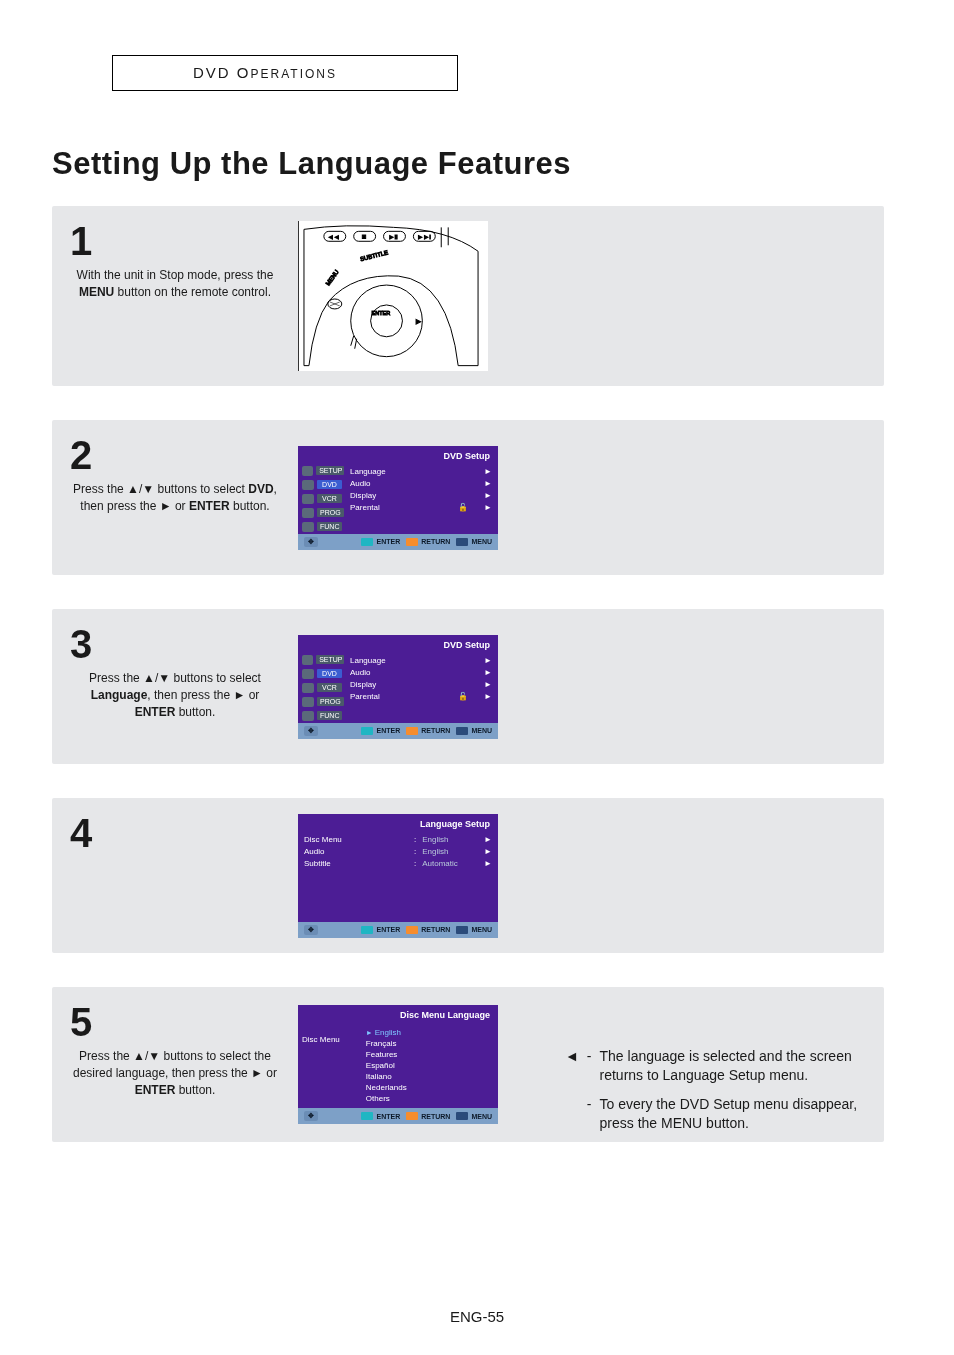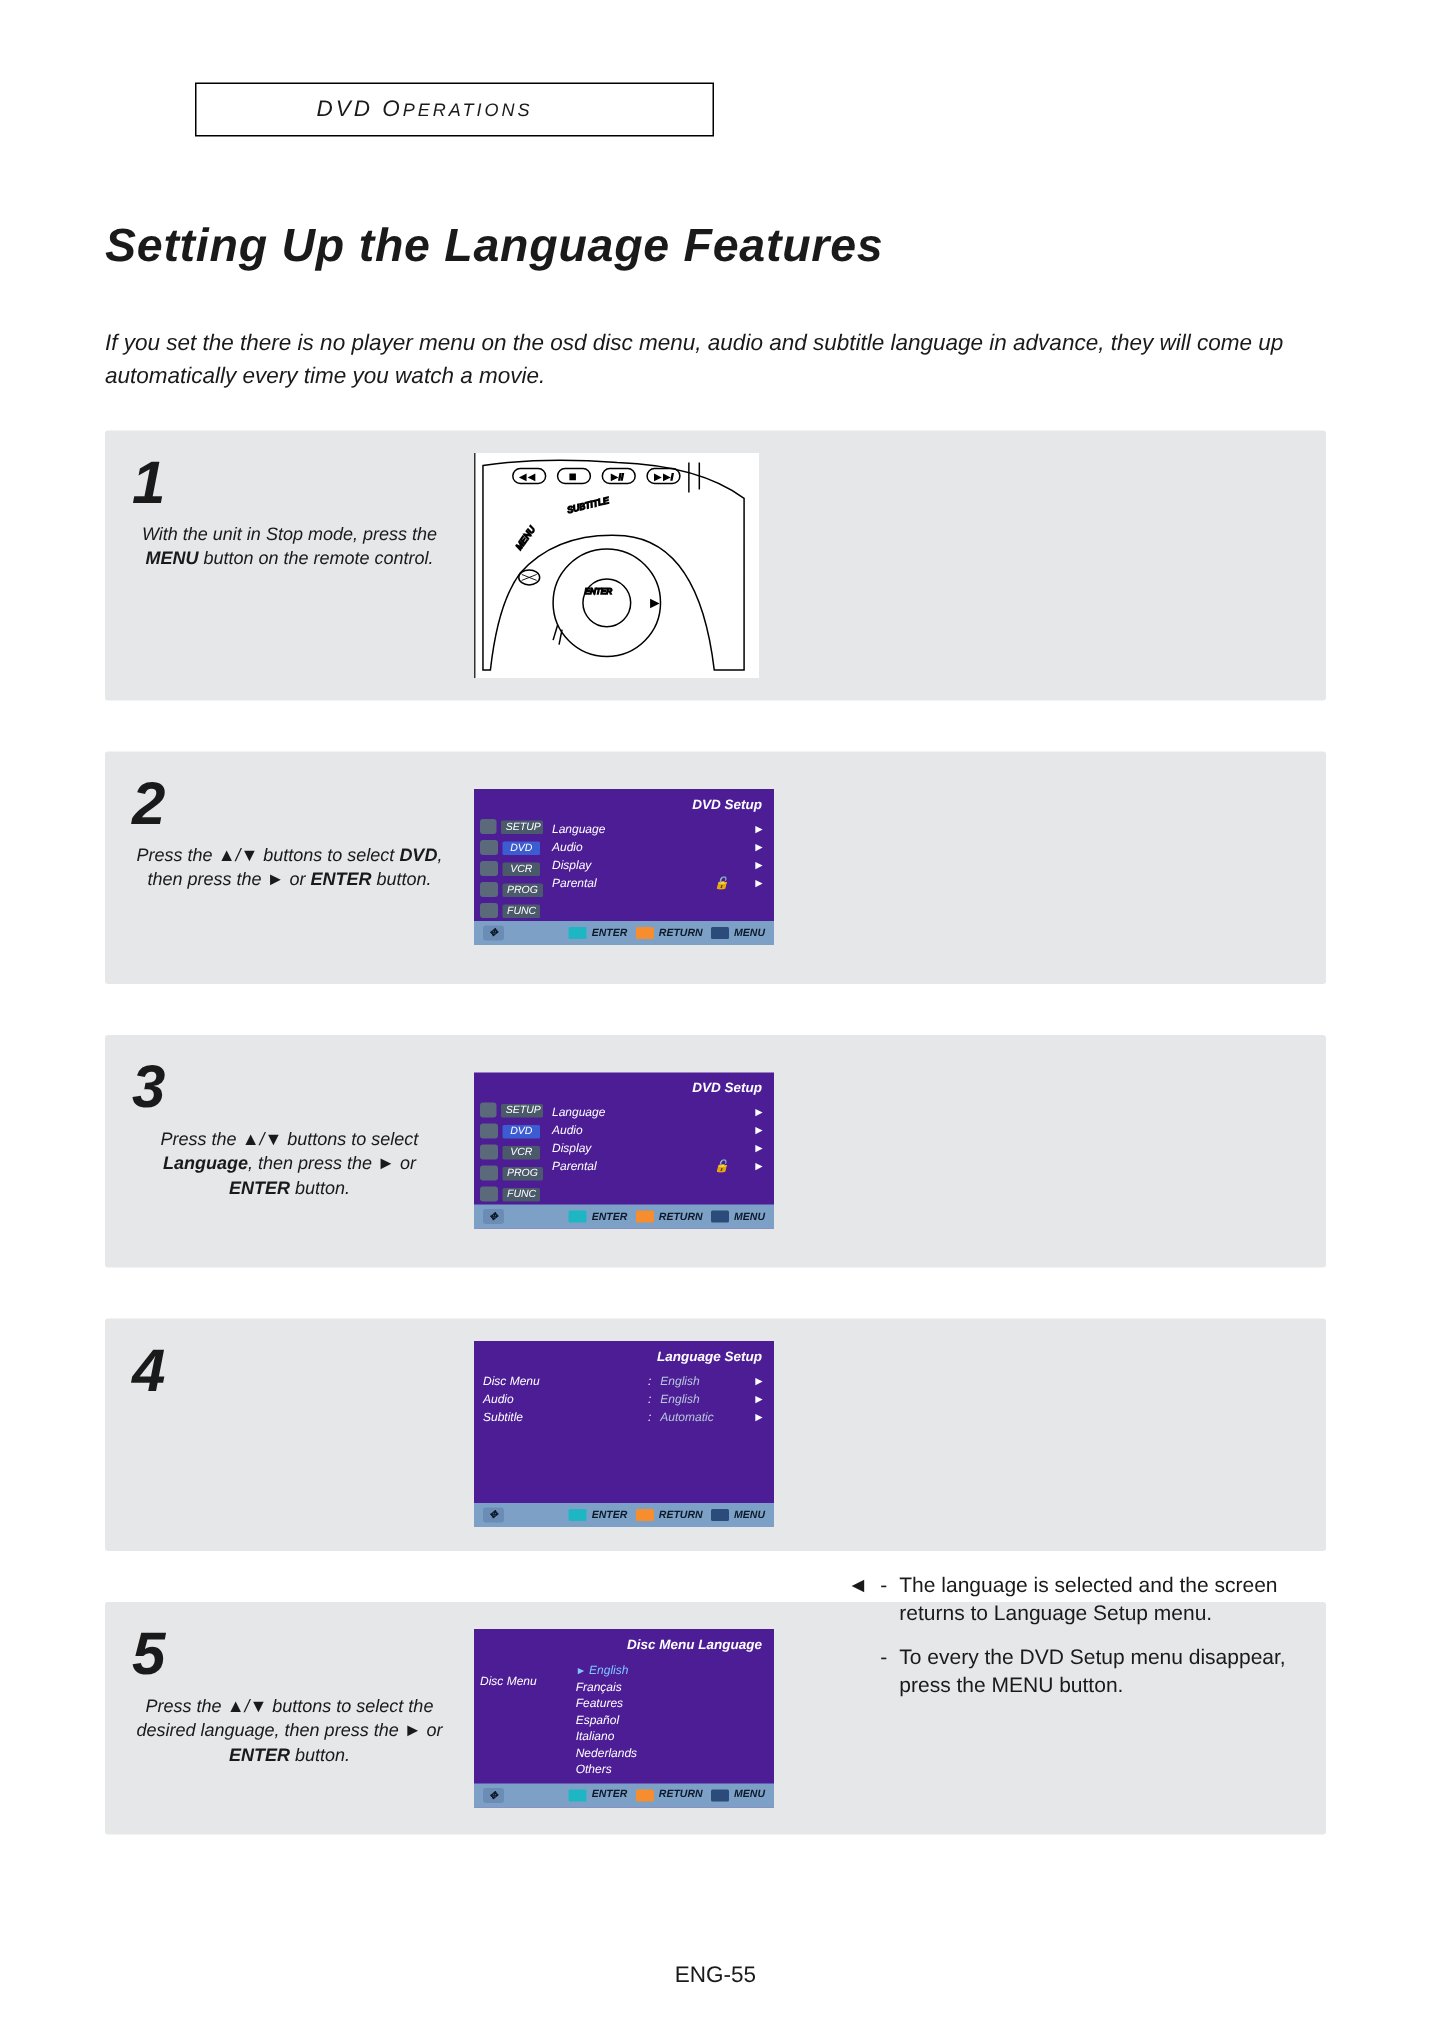--- a/index.html
+++ b/index.html
@@ -4,37 +4,37 @@
 <style>
   * { box-sizing: border-box; margin: 0; padding: 0; }
   body {
     width: 954px;
     height: 1355px;
     font-family: Arial, Helvetica, sans-serif;
     color: #1a1a1a;
     background: #fff;
     position: relative;
   }
-  .page-inner { padding: 55px 70px 40px 70px; font-style: italic; }
+  .page-inner { padding: 55px 70px 40px 52px; }
   .header-box {
     border: 1px solid #000;
     display: inline-block;
     padding: 8px 120px 8px 80px;
     margin-left: 60px;
     margin-bottom: 55px;
   }
   .header-box span {
     font-size: 15px; letter-spacing: 2px;
   }
   .header-box .small { font-size: 12px; letter-spacing: 2px; }
   h1 {
     font-size: 31px;
     font-weight: 800;
     letter-spacing: .5px;
-    margin-bottom: 36px;
+    margin-bottom: 24px;
   }
   .intro { font-size: 15px; line-height: 1.45; margin-bottom: 25px; }
   .step-row {
     background: #e6e7e9;
     border-radius: 2px;
     margin-bottom: 34px;
     padding: 15px 18px;
     display: flex;
     gap: 18px;
     min-height: 155px;
@@ -130,21 +130,20 @@
 </style>
 </head>
 <body>
 
 <div class="page-inner">
   <div class="header-box">
     <span><span>DVD O</span><span class="small">PERATIONS</span></span>
   </div>
 
   <h1>Setting Up the Language Features</h1>
-  <p class="intro">If you set the there is no player menu on the osd disc menu, audio and subtitle language in advance, they will come up automatically every time you watch a movie.</p>
 
   
   <div class="step-row">
     <div class="step-text">
       <div class="step-num">1</div>
       <div class="step-body">
         <span>With the unit in Stop mode, press the </span><b>MENU</b><span> button on the remote control.</span>
       </div>
     </div>
     <div class="figure remote-fig">

